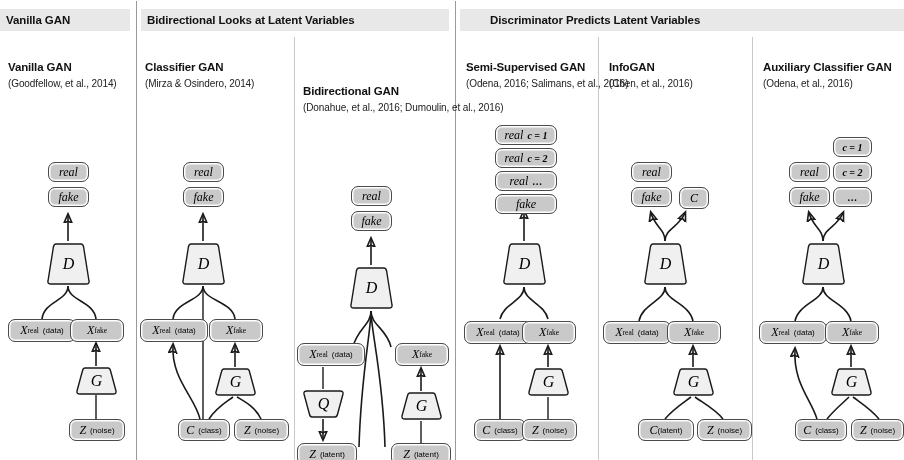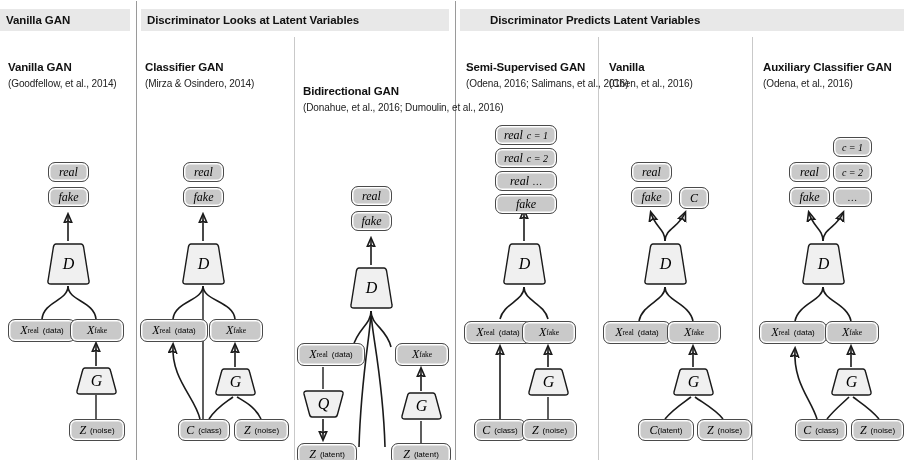--- a/index.html
+++ b/index.html
@@ -44,21 +44,21 @@
     border:1px solid #4a4a4a;
     background:#c9c9c9;
     box-shadow:inset 0 0 0 1.5px #ffffff;
     font-family:"Liberation Serif", serif;
     white-space:nowrap;
     color:#000;
   }
   .node .ital{font-style:italic;font-size:12px;}
   .node .sub{font-size:7.5px;font-style:normal;vertical-align:sub;}
   .node .small{font-size:8px;font-style:normal;font-family:"Liberation Sans",sans-serif;}
-  .node .mathc{font-style:italic;font-size:10px;}
+  .node .mathc{font-style:italic;font-size:10px;font-weight:bold;}
 
   
   .trap{
     position:absolute;
     display:flex;align-items:center;justify-content:center;
     font-family:"Liberation Serif", serif;font-style:italic;font-size:16px;
     color:#000;
   }
   .trap .trapshape{
     position:absolute;left:0;top:0;width:100%;height:100%;
@@ -70,21 +70,21 @@
 </style>
 </head>
 <body>
 
 <div id="root">
 
   <div class="group-bar" style="left:0px;top:8px;width:130px;">
     <span class="gb-label">Vanilla GAN</span>
   </div>
   <div class="group-bar" style="left:141px;top:8px;width:308px;">
-    <span class="gb-label">Discriminator Looks at Latent Variables</span>
+    <span class="gb-label">Bidirectional Looks at Latent Variables</span>
   </div>
   <div class="group-bar" style="left:460px;top:8px;width:444px;padding-left:24px;">
     <span class="gb-label">Discriminator Predicts Latent Variables</span>
   </div>
 
   <div class="divider-major" style="left:136px;top:0px;height:460px;"></div>
   <div class="divider-major" style="left:455px;top:0px;height:460px;"></div>
   <div class="divider-minor" style="left:294px;top:36px;height:424px;"></div>
   <div class="divider-minor" style="left:598px;top:36px;height:424px;"></div>
   <div class="divider-minor" style="left:752px;top:36px;height:424px;"></div>
@@ -337,21 +337,21 @@
 
     <div class="node" style="left:18px;top:418px;width:52px;height:22px;">
       <span class="ital">C</span>&nbsp;<span class="small">(class)</span>
     </div>
     <div class="node" style="left:66px;top:418px;width:55px;height:22px;">
       <span class="ital">Z</span>&nbsp;<span class="small">(noise)</span>
     </div>
   </div>
 
   <div class="panel" style="left:599px;width:153px;">
-    <div class="p-title" style="left:10px;top:60px;">Vanilla</div>
+    <div class="p-title" style="left:10px;top:60px;">InfoGAN</div>
     <div class="p-cite" style="left:10px;top:77px;">(Chen, et al., 2016)</div>
 
     <svg class="edges" width="153" height="460">
       <defs>
         <marker id="ar5" markerWidth="7" markerHeight="7" refX="5.2" refY="3" orient="auto">
           <path d="M0,0.4 L6,3 L0,5.6 L1.4,3 Z" fill="#1a1a1a" stroke="none"></path>
         </marker>
       </defs>
 
       <path d="M66,240 C66,228 56,226 52,212" stroke-width="1.6" marker-end="url(#ar5)"></path>

